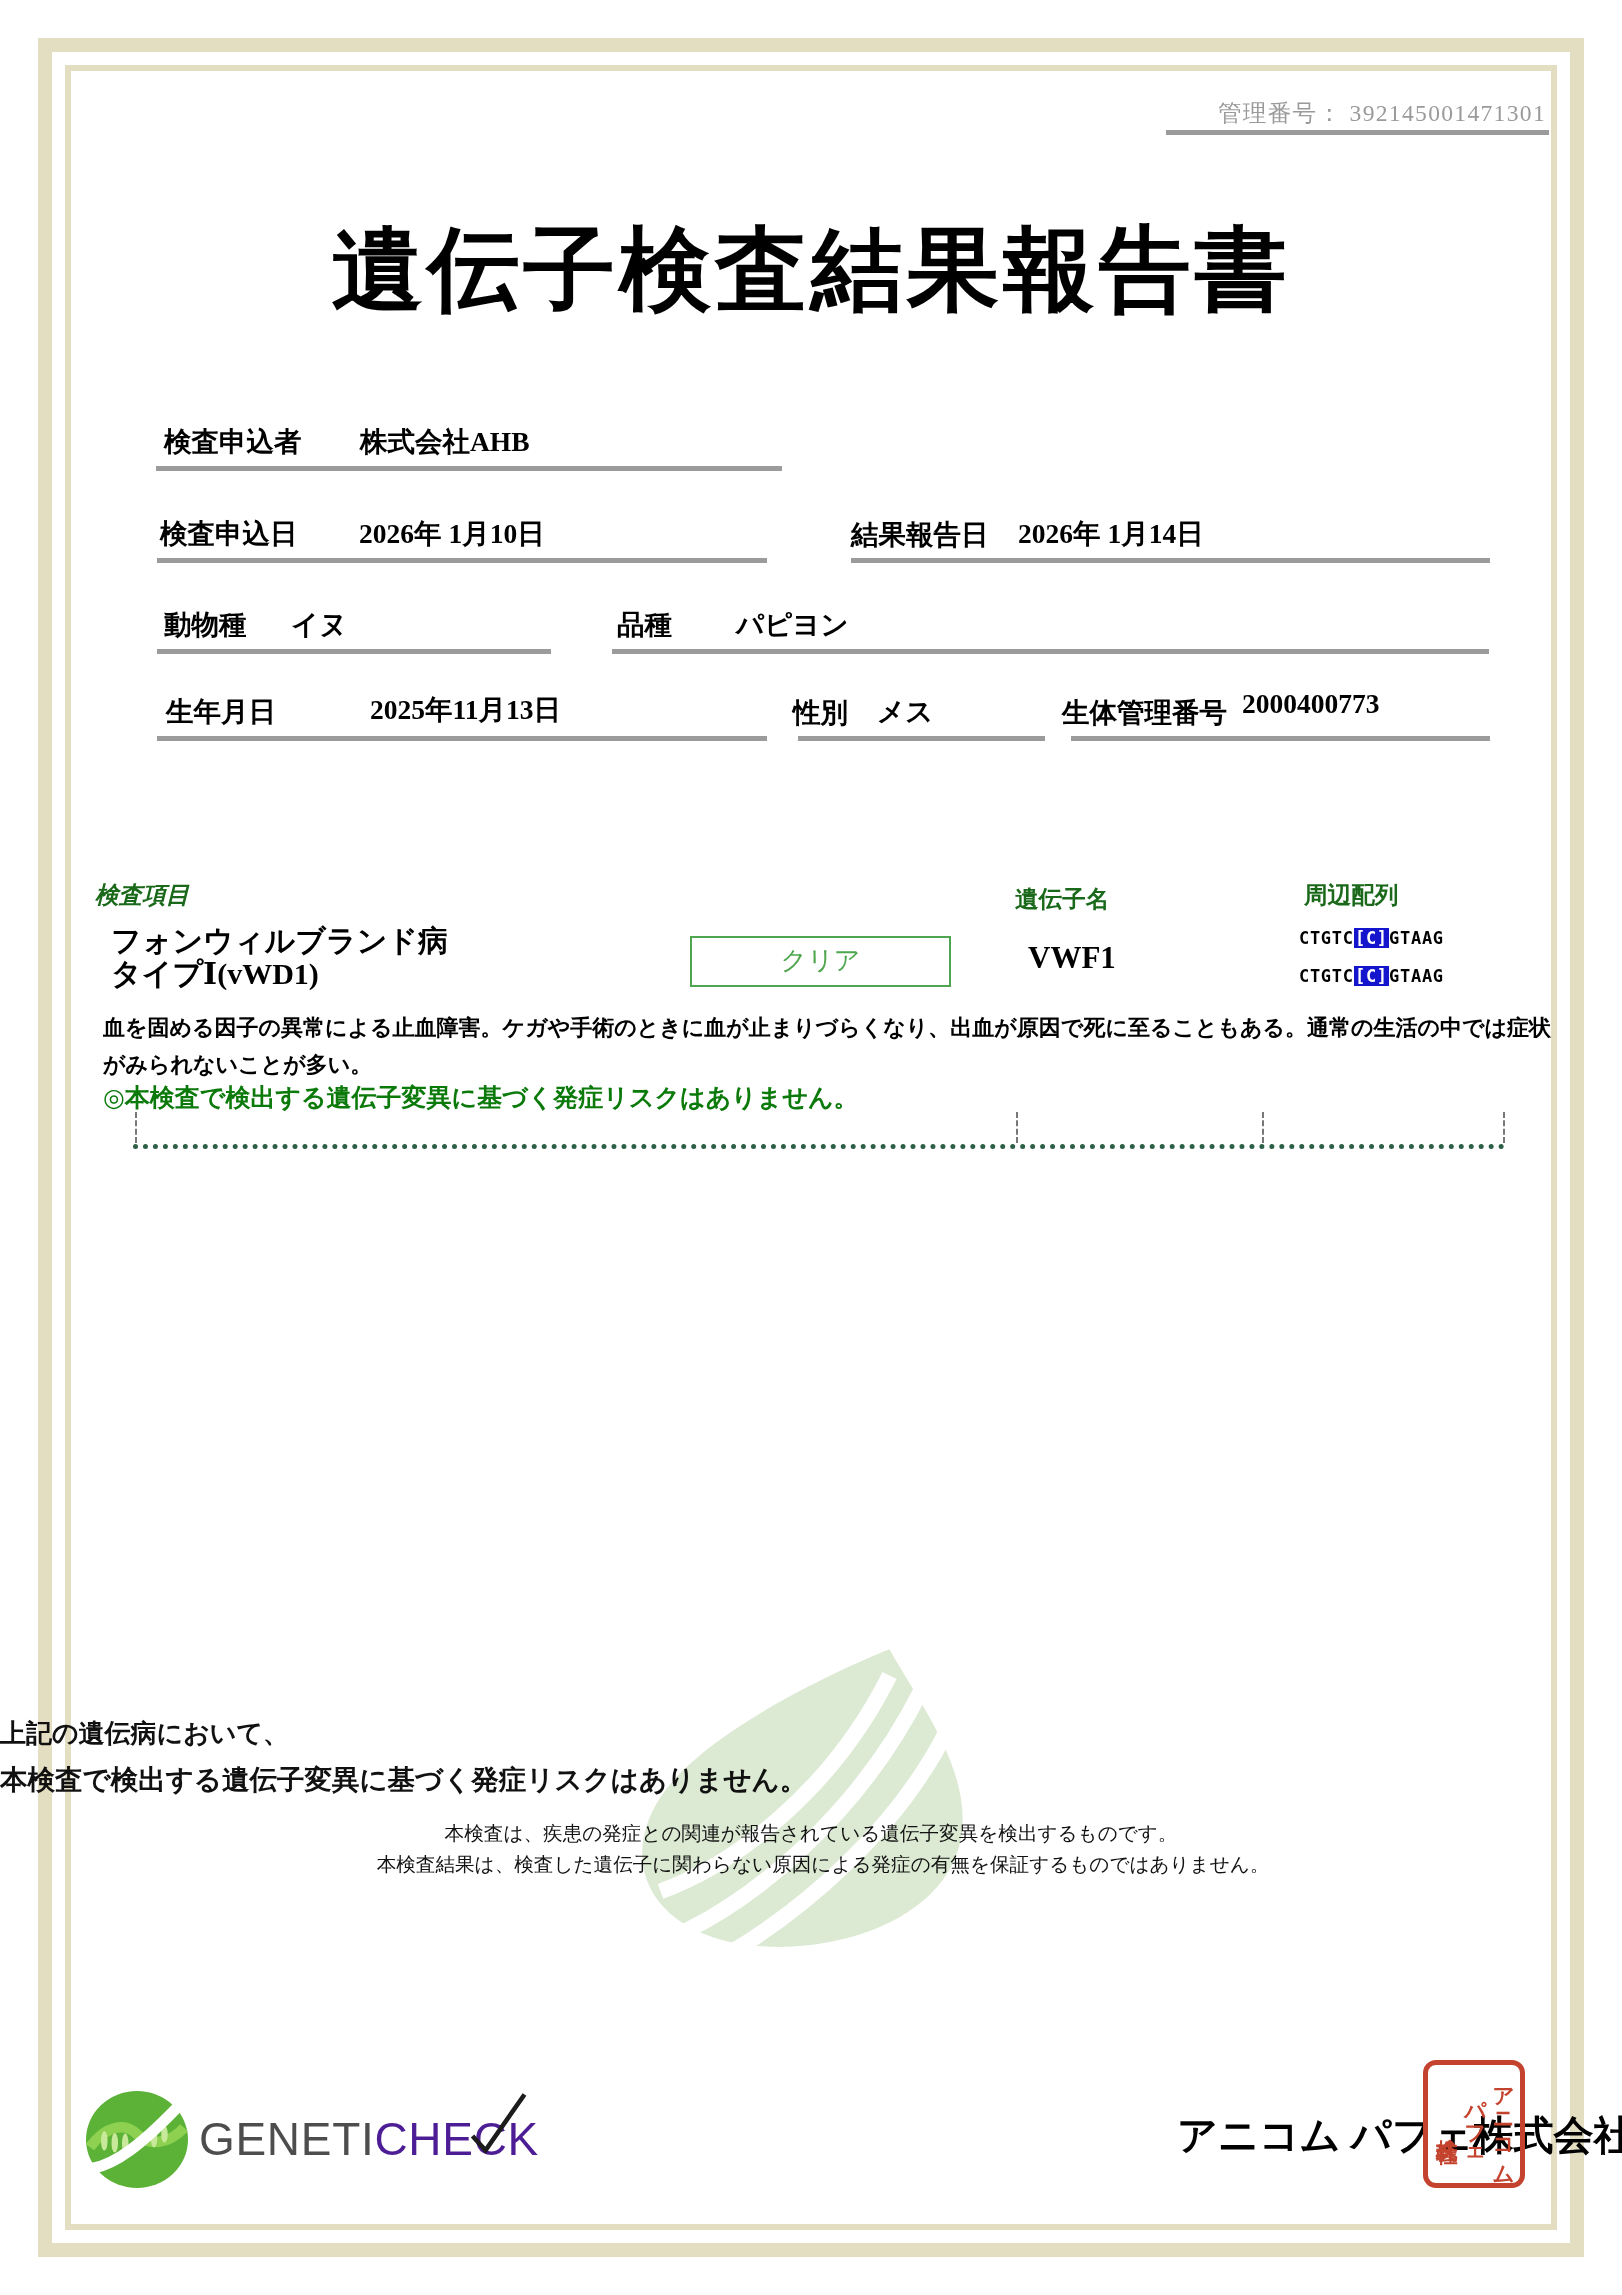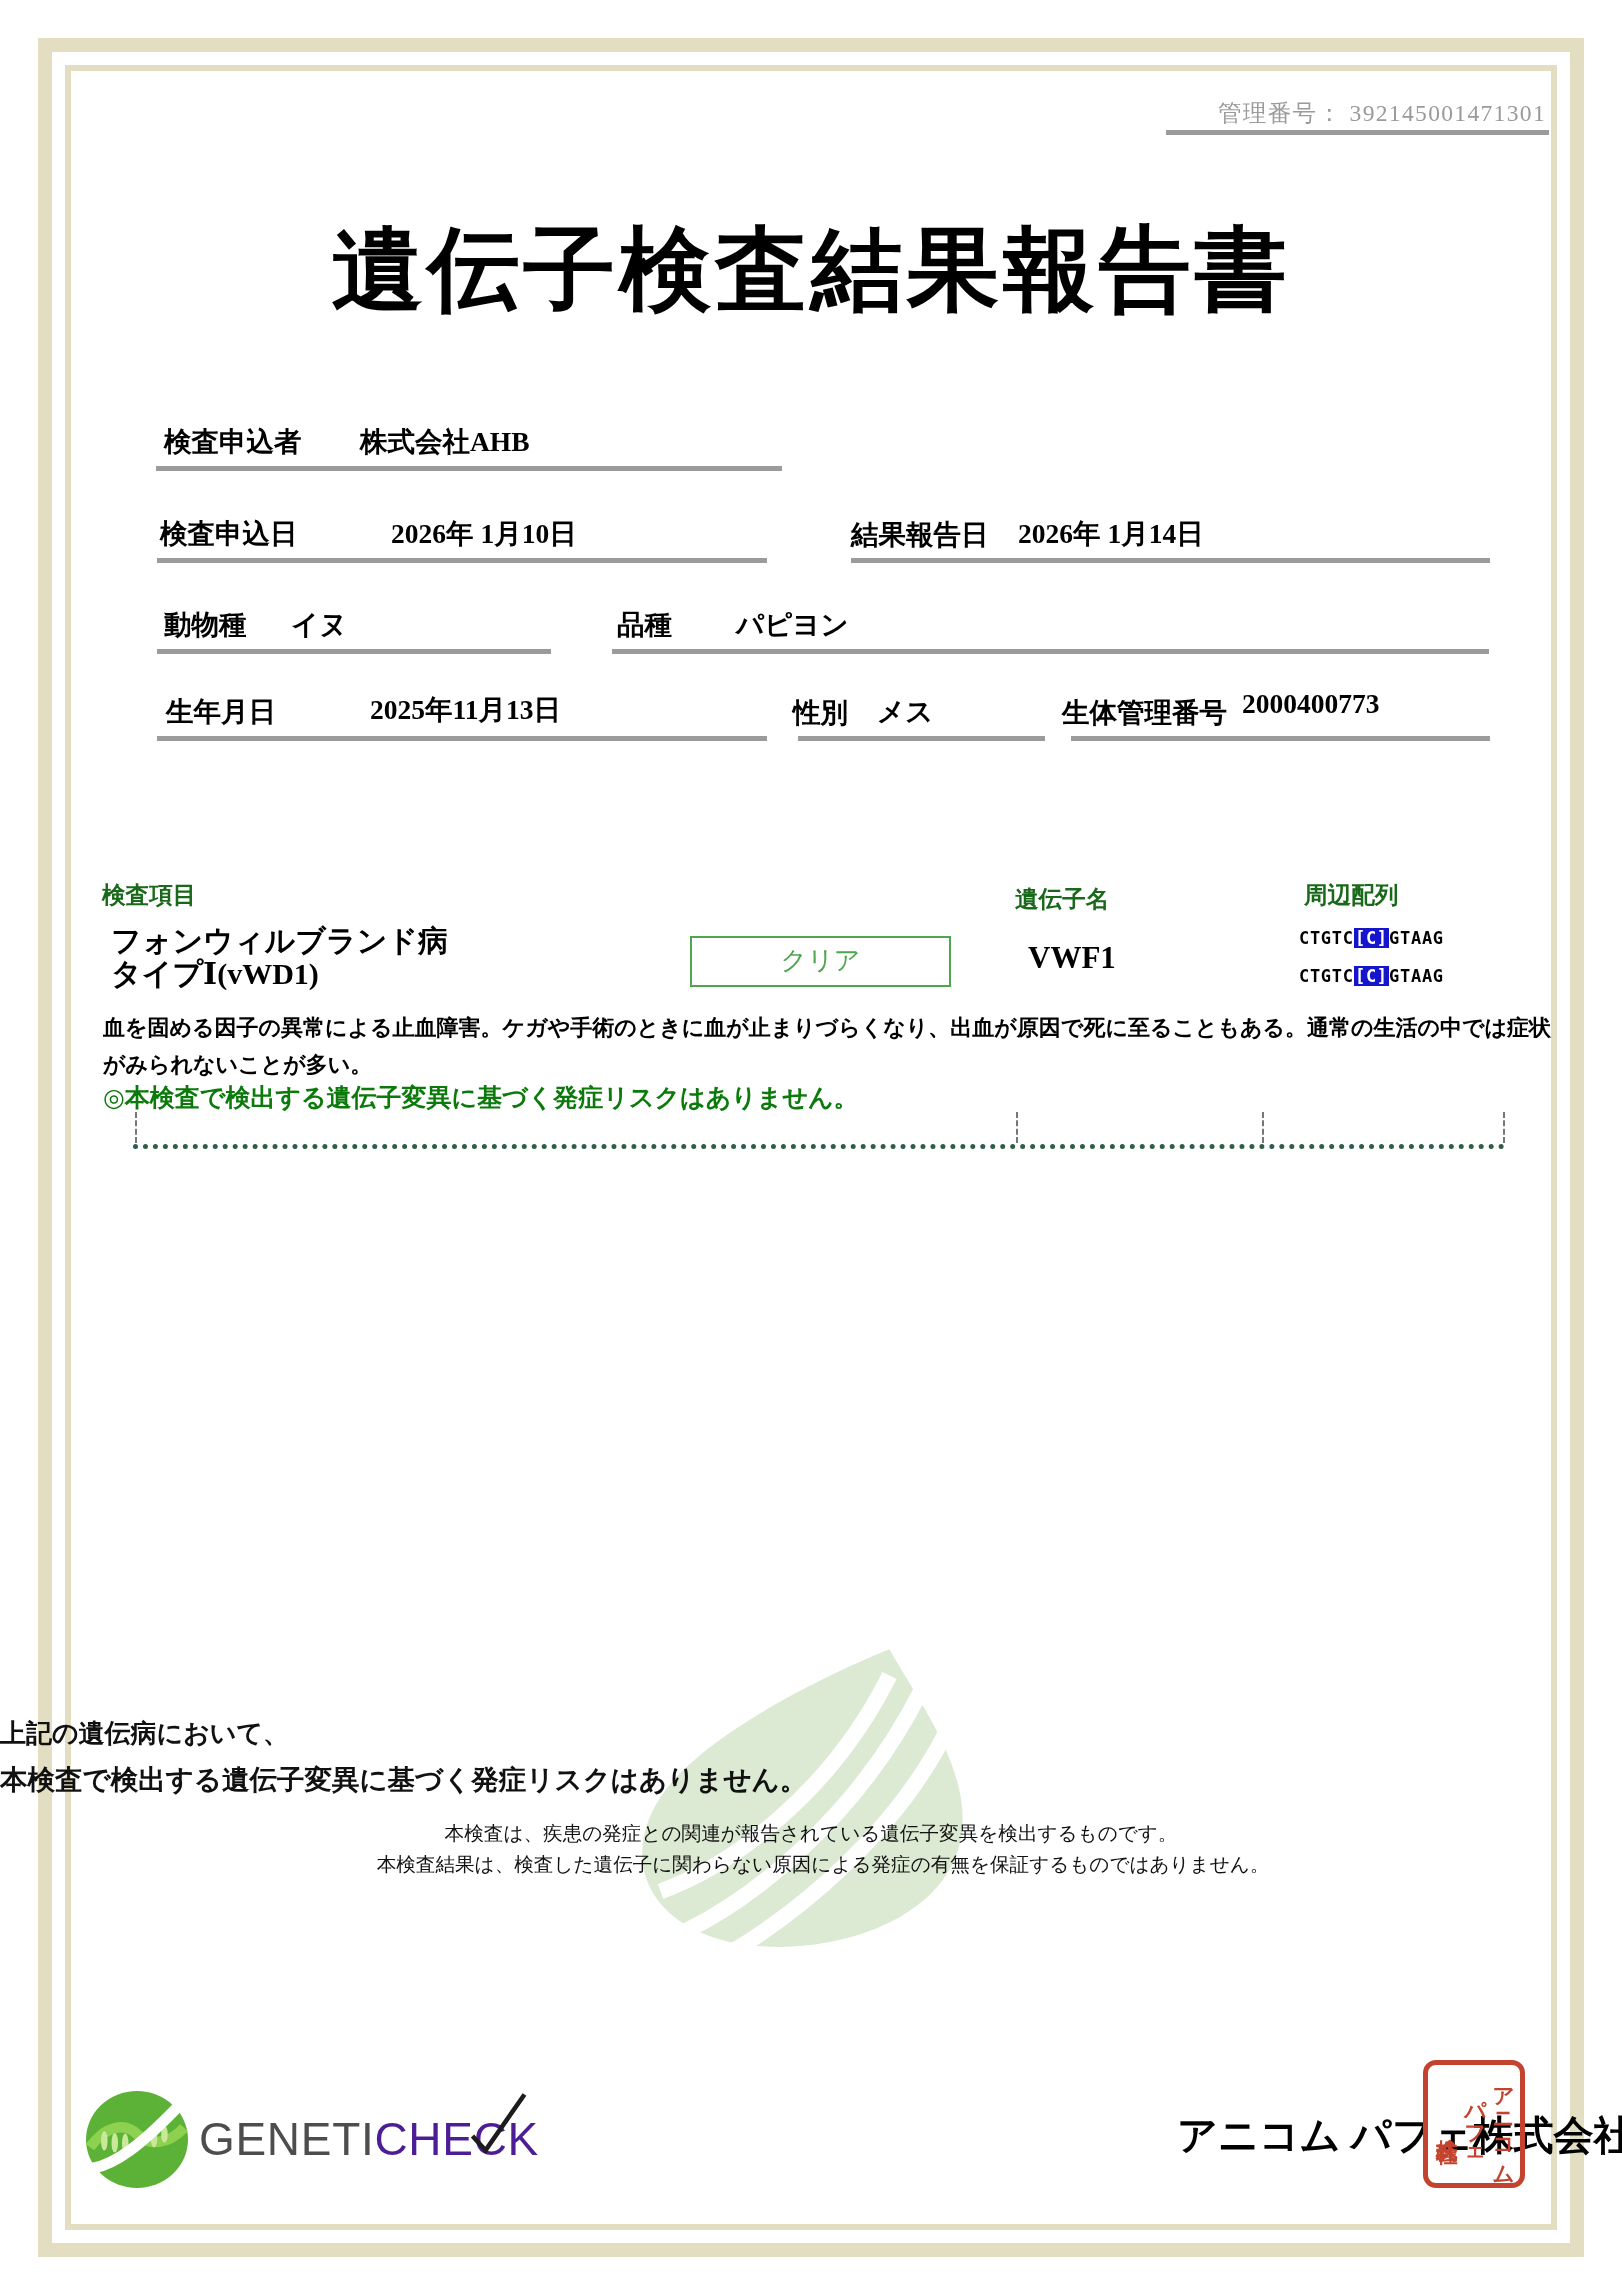--- a/index.html
+++ b/index.html
@@ -59,21 +59,21 @@
 </div>
 <div class="abs ctrl-bar" style="top:130px;right:73px;width:383px;"></div>
 
 <div class="abs title" style="top:208px;">遺伝子検査結果報告書</div>
 
 <div class="abs flabel" style="top:424px;left:164px;">検査申込者</div>
 <div class="abs fvalue" style="top:424px;left:360px;">株式会社AHB</div>
 <div class="abs uline" style="top:466px;left:156px;width:626px;"></div>
 
 <div class="abs flabel" style="top:516px;left:160px;">検査申込日</div>
-<div class="abs fvalue" style="top:516px;left:359px;margin-left:32px;">2026年 1月10日</div>
+<div class="abs fvalue" style="top:516px;left:359px;">2026年 1月10日</div>
 <div class="abs uline" style="top:558px;left:157px;width:610px;"></div>
 <div class="abs flabel" style="top:517px;left:851px;">結果報告日</div>
 <div class="abs fvalue" style="top:516px;left:1018px;">2026年 1月14日</div>
 <div class="abs uline" style="top:558px;left:851px;width:639px;"></div>
 
 <div class="abs flabel" style="top:607px;left:164px;">動物種</div>
 <div class="abs fvalue" style="top:607px;left:291px;">イヌ</div>
 <div class="abs uline" style="top:649px;left:157px;width:394px;"></div>
 <div class="abs flabel" style="top:607px;left:617px;">品種</div>
 <div class="abs fvalue" style="top:607px;left:736px;">パピヨン</div>
@@ -82,21 +82,21 @@
 <div class="abs flabel" style="top:694px;left:166px;">生年月日</div>
 <div class="abs fvalue" style="top:692px;left:370px;">2025年11月13日</div>
 <div class="abs uline" style="top:736px;left:157px;width:610px;"></div>
 <div class="abs flabel" style="top:695px;left:793px;">性別</div>
 <div class="abs fvalue" style="top:694px;left:877px;">メス</div>
 <div class="abs uline" style="top:736px;left:798px;width:247px;"></div>
 <div class="abs flabel" style="top:695px;left:1062px;">生体管理番号</div>
 <div class="abs fvalue" style="top:688px;left:1242px;">2000400773</div>
 <div class="abs uline" style="top:736px;left:1071px;width:419px;"></div>
 
-<div class="abs ghead" style="top:879px;left:102px;">検査項目</div>
+<div class="abs ghead" style="top:879px;left:95px;font-style:italic;">検査項目</div>
 <div class="abs ghead" style="top:883px;left:1015px;">遺伝子名</div>
 <div class="abs ghead" style="top:879px;left:1304px;">周辺配列</div>
 
 <div class="abs item" style="top:924px;left:111px;">
   <div>フォンウィルブランド病</div>
   <div>タイプⅠ(vWD1)</div>
 </div>
 <div class="abs badge" style="top:936px;left:690px;">クリア</div>
 <div class="abs gene" style="top:940px;left:1028px;">VWF1</div>
 

